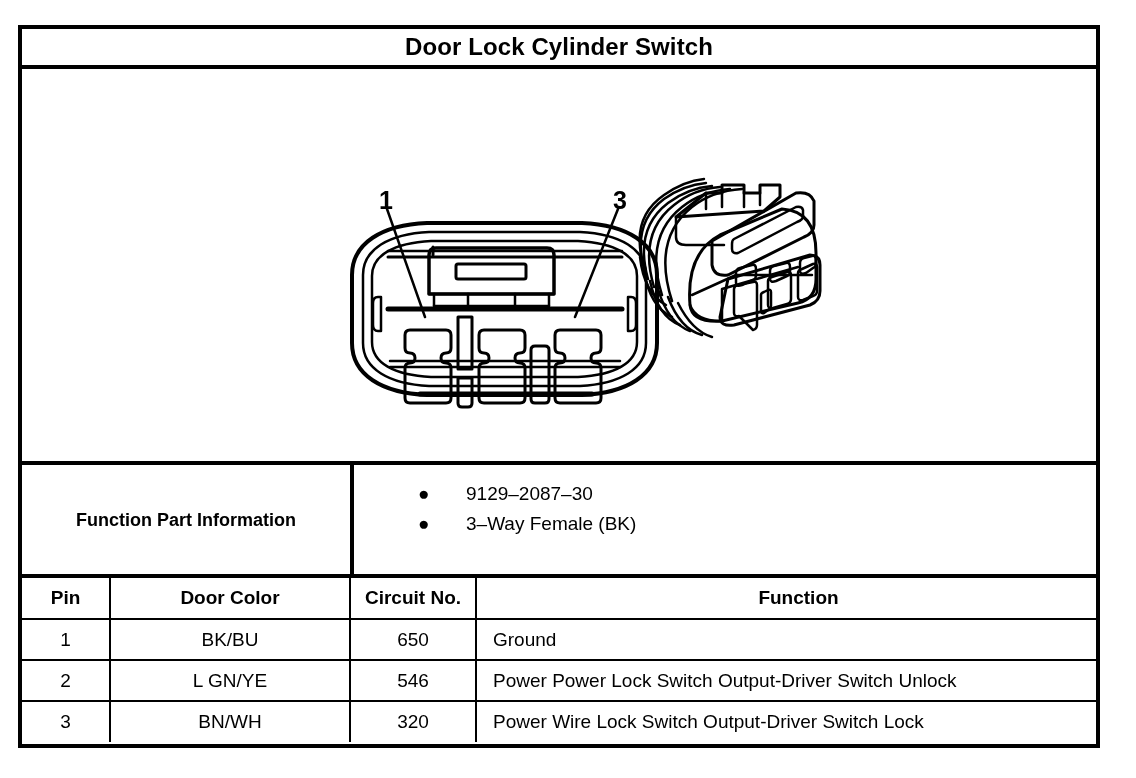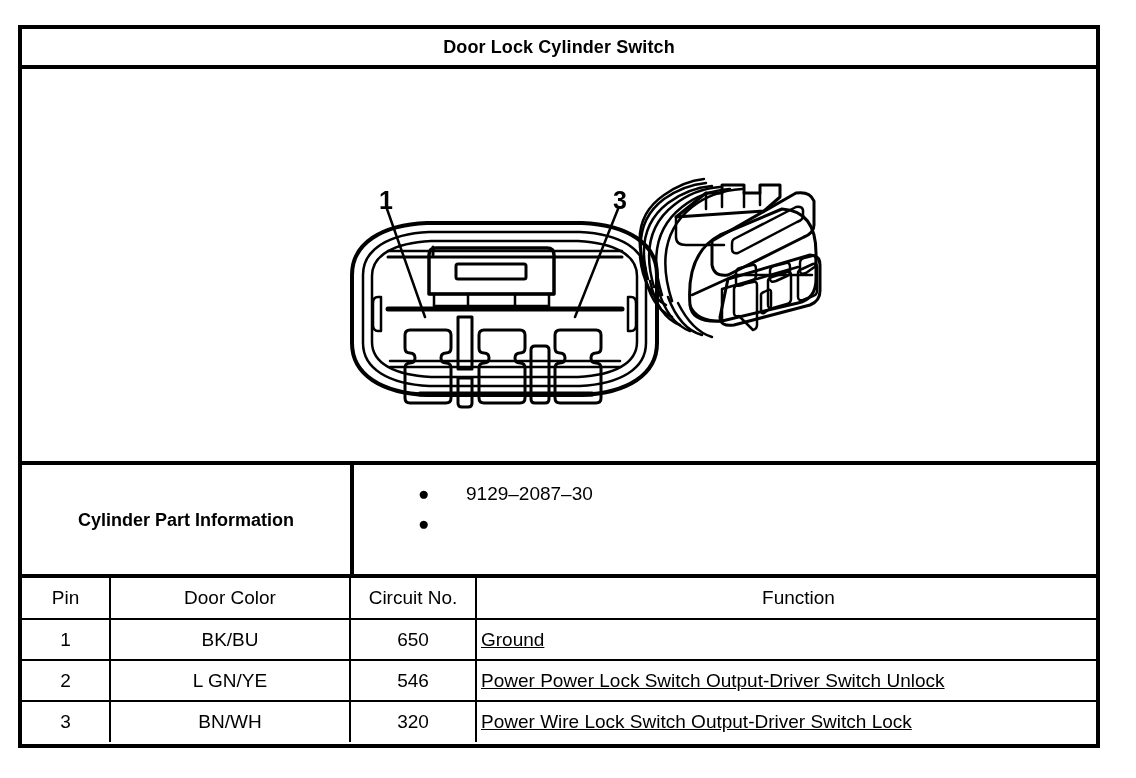--- a/index.html
+++ b/index.html
@@ -38,21 +38,21 @@
     top: 0;
     right: 0;
     height: 40px;
     border-bottom: 4px solid #000000;
     box-sizing: border-box;
     display: flex;
     align-items: center;
     justify-content: center;
   }
   .title-text {
-    font-size: 18px;
+    font-size: 24px;
     font-weight: bold;
     letter-spacing: 0.1px;
     line-height: 1;
   }
   
   .illus-row {
     position: absolute;
     left: 0;
     top: 40px;
     right: 0;
@@ -143,34 +143,33 @@
   .pin-table td:last-child, .pin-table th:last-child {
     border-right: none;
     padding-left: 24px;
   }
   .col-pin { width: 88px; }
   .col-wire { width: 240px; }
   .col-circuit { width: 126px; }
   .col-function { width: auto; }
   .pin-table thead th {
     font-size: 19px;
-    font-weight: normal;
+    font-weight: bold;
     text-align: center;
   }
   .pin-table thead th.fn-head {
     text-align: center;
   }
   .pin-table tbody td {
     font-size: 19px;
     text-align: center;
   }
   .pin-table tbody td.fn-cell {
     text-align: left;
-    padding-left: 4px;
-    text-decoration: underline;
+    padding-left: 16px;
   }
 </style>
 </head>
 <body>
 
 <div class="page">
   <div class="frame">
 
     <div class="title-row">
       <div class="title-text">Door Lock Cylinder Switch</div>
@@ -301,30 +300,31 @@
           </g>
         </g>
 
         <text x="364" y="140" text-anchor="middle" font-family="Liberation Sans, sans-serif" font-size="25" font-weight="bold" fill="#000000">1</text>
         <text x="598" y="140" text-anchor="middle" font-family="Liberation Sans, sans-serif" font-size="25" font-weight="bold" fill="#000000">3</text>
       </svg>
     </div>
 
     <div class="cpi-row">
       <div class="cpi-label-cell">
-        <div class="cpi-label-text">Cylinder Part Information</div>
+        <div class="cpi-label-text">Function Part Information</div>
       </div>
       <div class="cpi-value-cell">
         <ul class="cpi-list">
           <li>
             <span class="bullet">●</span>
             <span>9129–2087–30</span>
           </li>
           <li>
             <span class="bullet">●</span>
+            <span>3–Way Female (BK)</span>
           </li>
         </ul>
       </div>
     </div>
 
     <table class="pin-table">
       <thead>
         <tr>
           <th class="col-pin">Pin</th>
           <th class="col-wire">Door Color</th>

